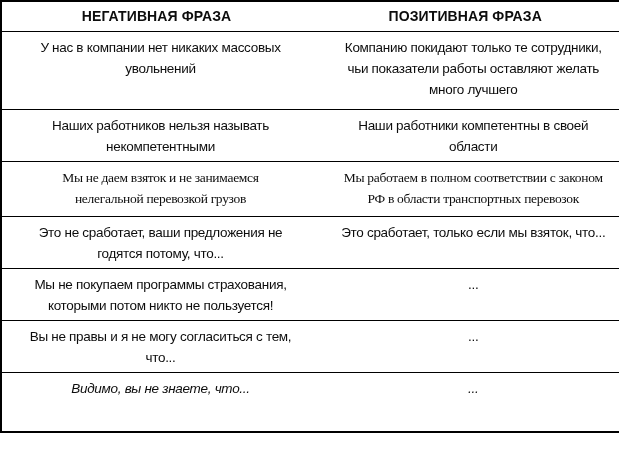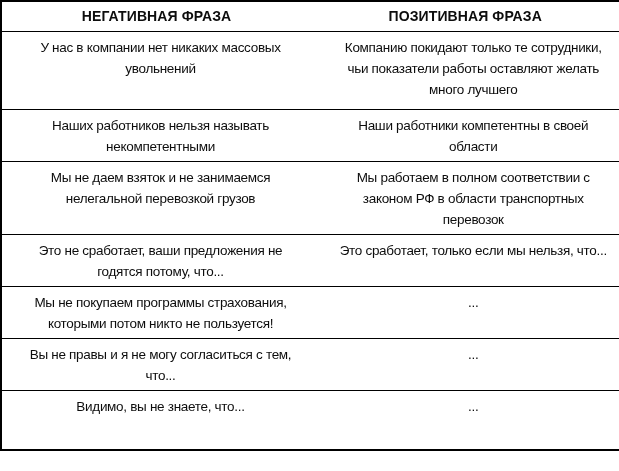--- a/index.html
+++ b/index.html
@@ -41,26 +41,26 @@
   td {
     font-size: 13.5px;
     line-height: 21px;
     letter-spacing: -0.3px;
     padding: 5px 10px 4px 26px;
   }
   td.neg-cell { padding-right: 18px; }
   tr.hdr { height: 30px; }
   tr.r1  { height: 78px; }
   tr.r2  { height: 50px; margin-left: 17px; }
-  tr.r3  { height: 55px; }
+  tr.r3  { height: 55px; font-family: Liberation Serif, serif; }
   tr.r4  { height: 50px; }
   tr.r5  { height: 51px; }
   tr.r6  { height: 47px; }
   tr.r7  { height: 51px; }
-  tr.r8  { height: 60px; }
+  tr.r8  { height: 60px; font-style: italic; }
 </style>
 </head>
 <body>
 
 <table class="phrase-table">
   <colgroup>
     <col style="width:310px">
     <col style="width:309px">
   </colgroup>
   <thead>
@@ -77,21 +77,21 @@
     <tr class="r2">
       <td class="neg-cell">Наших работников нельзя называть некомпетентными</td>
       <td class="pos-cell">Наши работники компетентны в своей области</td>
     </tr>
     <tr class="r3">
       <td class="neg-cell">Мы не даем взяток и не занимаемся нелегальной перевозкой грузов</td>
       <td class="pos-cell">Мы работаем в полном соответствии с законом РФ в области транспортных перевозок</td>
     </tr>
     <tr class="r4">
       <td class="neg-cell">Это не сработает, ваши предложения не годятся потому, что...</td>
-      <td class="pos-cell">Это сработает, только если мы нельзя, что...</td>
+      <td class="pos-cell">Это сработает, только если мы взяток, что...</td>
     </tr>
     <tr class="r5">
       <td class="neg-cell">Мы не покупаем программы страхования, которыми потом никто не пользуется!</td>
       <td class="pos-cell">...</td>
     </tr>
     <tr class="r6">
       <td class="neg-cell">Вы не правы и я не могу согласиться с тем, что...</td>
       <td class="pos-cell">...</td>
     </tr>
     <tr class="r8">

